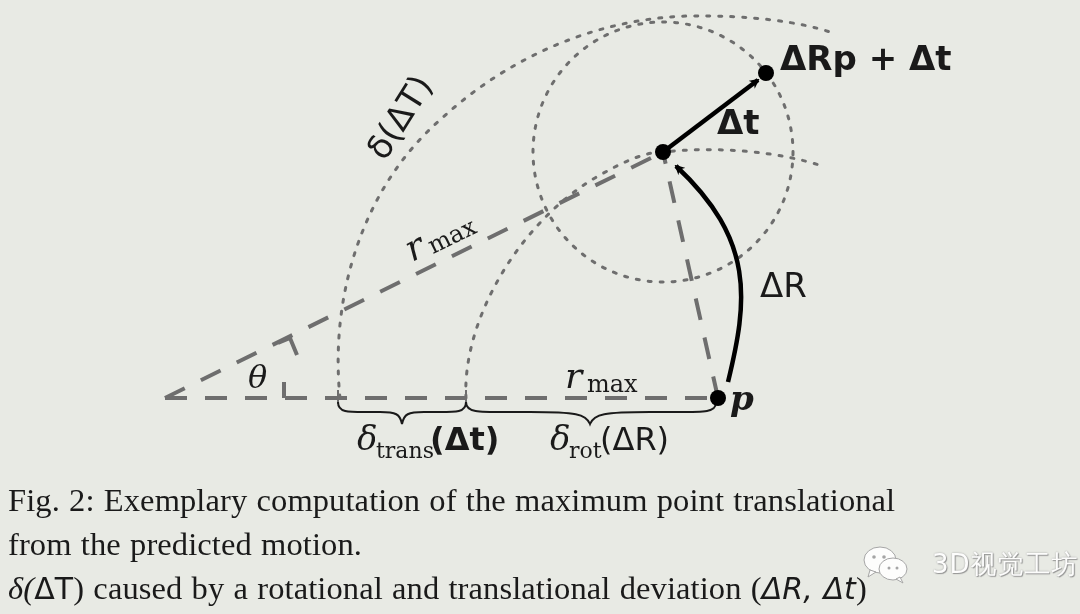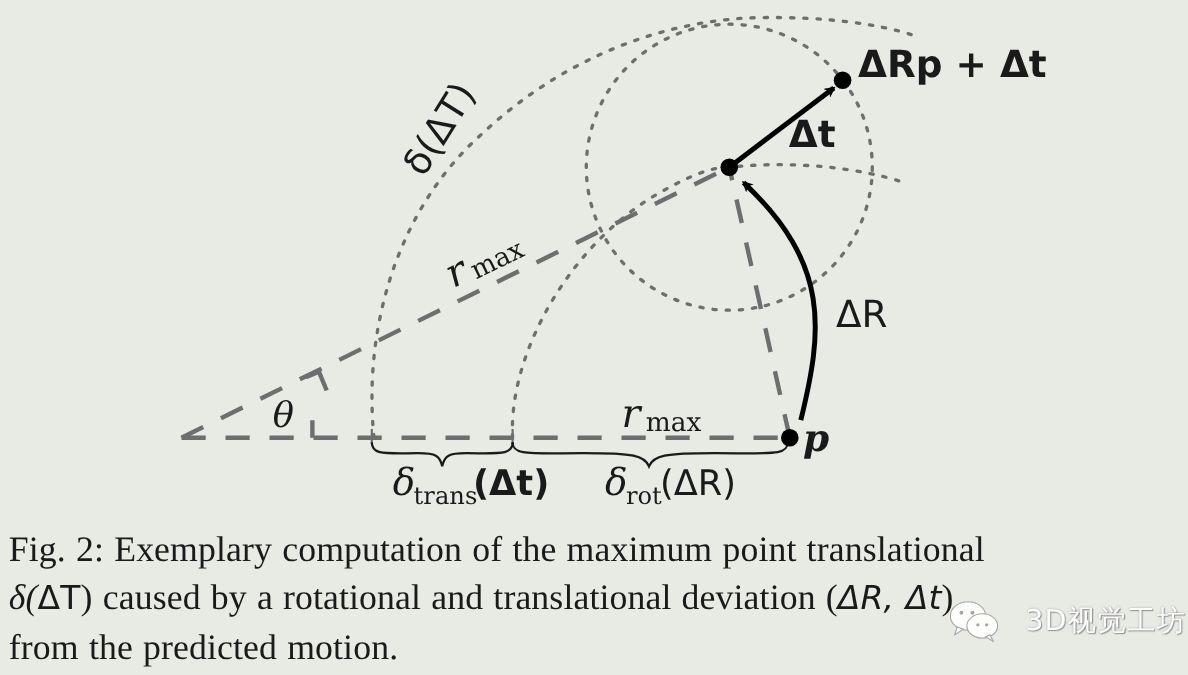--- a/index.html
+++ b/index.html
@@ -122,24 +122,24 @@
 
   <g transform="translate(550,450)">
     <text font-size="34" font-style="italic">δ</text>
     <text x="19" y="8" font-size="22">rot</text>
     <text x="50" y="0" class="sansT" font-size="32">(ΔR)</text>
   </g>
 </svg>
 
 <div class="caption">
   <span class="line">Fig. 2: Exemplary computation of the maximum point translational</span>
+  <span class="line">from the predicted motion.</span>
   <span class="line">
     <span class="ital">δ(</span><span class="sans">ΔT</span><span>) caused by a rotational and translational deviation (</span><span class="sans ital">ΔR, Δt</span><span>)</span>
   </span>
-  <span class="line">from the predicted motion.</span>
 </div>
 
 <div class="watermark">
   <svg width="48" height="40" viewBox="0 0 48 40">
     <ellipse cx="18" cy="16" rx="16" ry="13" fill="#ffffff" stroke="#a0a0a0" stroke-width="1"></ellipse>
     <path d="M8 26 L6 33 L14 28 z" fill="#ffffff" stroke="#a0a0a0" stroke-width="1"></path>
     <ellipse cx="31" cy="25" rx="14" ry="11" fill="#ffffff" stroke="#a0a0a0" stroke-width="1"></ellipse>
     <path d="M38 33 L41 39 L34 35 z" fill="#ffffff" stroke="#a0a0a0" stroke-width="1"></path>
     <circle cx="12" cy="13" r="1.8" fill="#a0a0a0"></circle>
     <circle cx="22" cy="13" r="1.8" fill="#a0a0a0"></circle>

